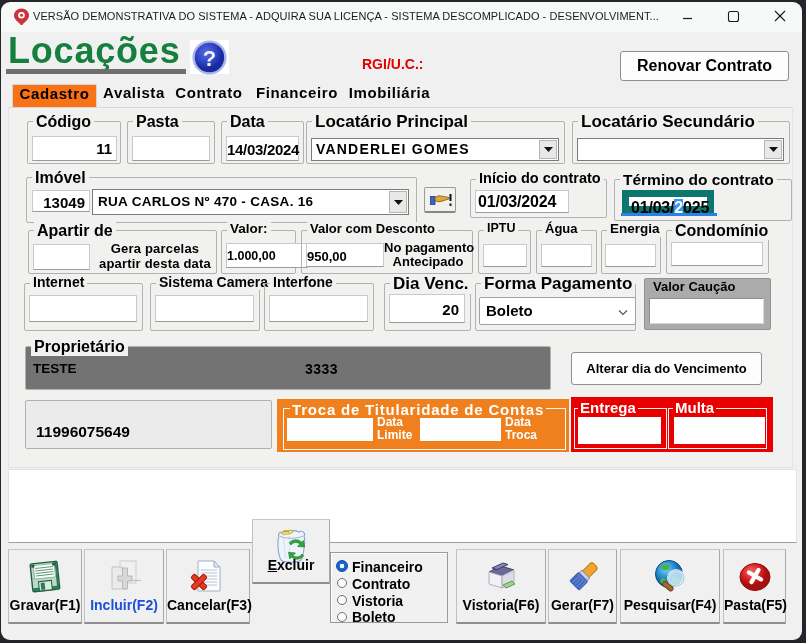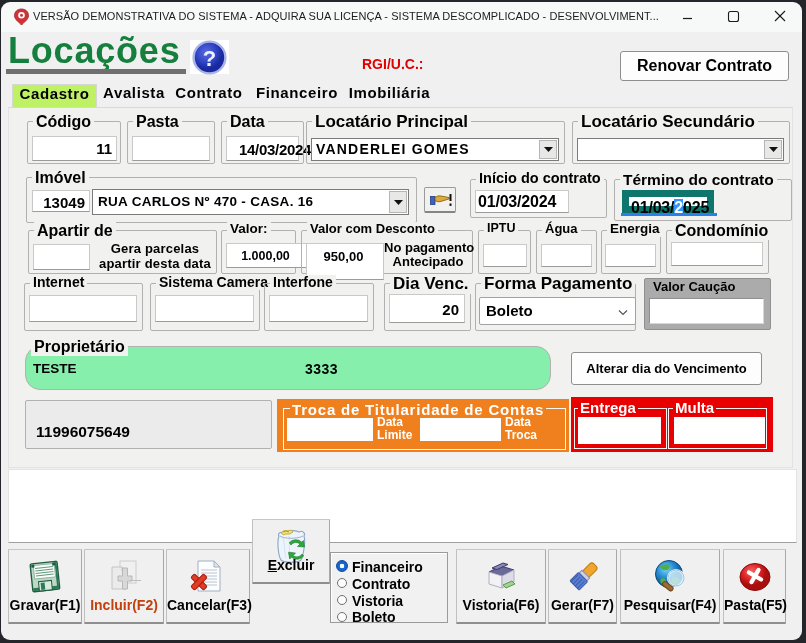--- a/index.html
+++ b/index.html
@@ -7,32 +7,32 @@
 #ring{position:absolute;left:1px;top:2px;width:801px;height:638px;border-radius:9px;box-shadow:0 0 0 999px #23252b;pointer-events:none;z-index:50;}
 #titlebar{left:0;top:0;width:806px;height:32px;background:#f7f8f8;}
 #title{left:33px;top:10px;font-size:11px;letter-spacing:0.05px;color:#1c1c1c;white-space:nowrap;}
 #hdr{left:0;top:32px;width:806px;height:52px;background:#f0f0f0;}
 #loc{left:8px;top:30px;font-size:36px;font-weight:bold;color:#15803d;letter-spacing:0.8px;}
 #locu{left:6px;top:69px;width:180px;height:5px;background:#6f6f6f;}
 #helpbox{left:190px;top:40px;width:39px;height:34px;background:#fff;}
 #rgi{left:362px;top:56px;font-size:14px;font-weight:bold;color:#e00000;}
 #renovar{left:620px;top:51px;width:169px;height:30px;background:#fdfdfd;border:1px solid #8e8e8e;border-radius:3px;font-size:16px;font-weight:bold;text-align:center;line-height:28px;}
 .tab{top:84px;height:23px;font-size:15px;letter-spacing:0.6px;font-weight:bold;text-align:center;color:#000;}
-.tabactive{background:#bef264;border:1px solid #d6d6d6;border-bottom:none;}
+.tabactive{background:#f97316;border:1px solid #d6d6d6;border-bottom:none;}
 #panel{left:8px;top:107px;width:785px;height:361px;background:#f1f1f0;border:1px solid #e3e3e3;border-top:1px solid #d9d9d9;}
 .fr{position:absolute;border:1px solid #b1b1b1;border-radius:2px;}
 .lg{position:absolute;top:-9px;left:5px;background:#f1f1f0;padding:0 3px;font-weight:bold;white-space:nowrap;line-height:1.1;}
 .lgb{font-size:16px;}
 .lgx{font-size:17px;}
-.inp{position:absolute;background:#fff;border:1px solid #c9c9c9;border-bottom:1px solid #9b9b9b;font-weight:bold;color:#000;padding-left:12px;}
+.inp{position:absolute;background:#fff;border:1px solid #c9c9c9;border-bottom:1px solid #9b9b9b;font-weight:bold;color:#000;}
 .combo{position:absolute;background:#fff;border:1px solid #7b7b7b;font-weight:bold;}
 .ddbtn{position:absolute;right:1px;top:1px;bottom:1px;width:18px;background:#e8e8e6;border:1px solid #b5b5b5;display:flex;align-items:center;justify-content:center;}
 .tool{position:absolute;background:#f0f0f0;border:1px solid #a8a8a8;border-top-color:#c6c6c6;border-left-color:#c0c0c0;border-bottom:2px solid #8e8e8e;border-radius:1px;text-align:center;font-weight:bold;font-size:14px;color:#000;}
 .tool .cap{position:absolute;left:0;right:0;bottom:9px;}
-.gray{color:#c2410c;}
+.gray{color:#1d4ed8;}
 svg{display:block;}
 </style></head>
 <body>
 <div id="ring"></div>
 <div class="abs" id="titlebar"></div>
 <svg class="abs" style="left:13px;top:8px" width="17" height="18" viewBox="0 0 17 18">
  <path d="M8.5 1 C12.6 1 15.5 3.8 15.5 7.5 C15.5 11.8 10.5 14.5 8.5 17 C6.5 14.5 1.5 11.8 1.5 7.5 C1.5 3.8 4.4 1 8.5 1 Z" fill="#cf3339" stroke="#9e2227" stroke-width="0.8"></path>
  <circle cx="8.5" cy="7.2" r="3.3" fill="#fff"></circle>
  <circle cx="8.5" cy="7.2" r="1.5" fill="#cf3339"></circle>
 </svg>
@@ -130,25 +130,25 @@
 <div class="abs" style="left:621px;top:213px;width:96px;height:3px;background:#2a7fe8;"></div>
 
 <div class="fr" style="left:28px;top:230px;width:189px;height:44px;">
     <span class="lg lgb">Apartir de</span>
   </div>
 <div class="inp" style="left:33px;top:244px;width:57px;height:26px;"></div>
 <div class="abs" style="left:96px;top:241px;width:118px;font-size:13px;letter-spacing:0.2px;font-weight:bold;text-align:center;line-height:15px;">Gera parcelas<br>apartir desta data</div>
 <div class="fr" style="left:221px;top:230px;width:75px;height:44px;">
     <span class="lg" style="font-size:13.5px;">Valor:</span>
   </div>
-<div class="inp" style="left:226px;top:243px;width:82px;height:25px;font-size:12.5px;text-align:center;padding:5px 3px 0 0;">1.000,00</div>
+<div class="inp" style="left:226px;top:243px;width:82px;height:25px;font-size:12.5px;text-align:left;padding:5px 3px 0 0;">1.000,00</div>
 <div class="fr" style="left:301px;top:230px;width:172px;height:44px;">
     <span class="lg" style="font-size:13px;">Valor com Desconto</span>
   </div>
-<div class="inp" style="left:306px;top:243px;width:78px;height:37px;font-size:13px;text-align:center;padding:5px 3px 0 0;">950,00</div>
+<div class="inp" style="left:306px;top:243px;width:78px;height:24px;font-size:13px;text-align:left;padding:5px 3px 0 0;">950,00</div>
 <div class="abs" style="left:384px;top:241px;width:88px;font-size:13px;font-weight:bold;text-align:center;line-height:14px;white-space:nowrap;">No pagamento<br>Antecipado</div>
 <div class="fr" style="left:478px;top:230px;width:53px;height:44px;">
     <span class="lg" style="font-size:12.5px;">IPTU</span>
   </div>
 <div class="inp" style="left:483px;top:244px;width:44px;height:23px;"></div>
 <div class="fr" style="left:536px;top:230px;width:61px;height:44px;">
     <span class="lg" style="font-size:13px;">Água</span>
   </div>
 <div class="inp" style="left:541px;top:244px;width:51px;height:23px;"></div>
 <div class="fr" style="left:601px;top:230px;width:60px;height:44px;">
@@ -181,21 +181,21 @@
   </div>
 <div class="abs" style="left:479px;top:297px;width:157px;height:28px;background:#fff;border:1px solid #a2a2a2;border-radius:2px;font-weight:bold;font-size:15px;line-height:26px;padding-left:6px;">Boleto
  <svg style="position:absolute;right:7px;top:12px;" width="10" height="6" viewBox="0 0 10 6">
       <path d="M1 0.5 L5 4.5 L9 0.5" fill="none" stroke="#555" stroke-width="1.2"></path>
     </svg></div>
 <div class="abs" style="left:644px;top:278px;width:127px;height:52px;background:#ababab;border:1px solid #909090;border-radius:2px;">
  <div style="position:absolute;left:8px;top:0px;font-size:13px;font-weight:bold;color:#000;">Valor Caução</div>
  <div style="position:absolute;left:4px;top:19px;width:115px;height:26px;background:#fff;border:1px solid #8f8f8f;border-right-color:#d8d8d8;border-bottom-color:#d8d8d8;"></div>
   </div>
 
-<div class="fr" style="left:25px;top:346px;width:526px;height:44px;background:#86efac;border-radius:15px;">
+<div class="fr" style="left:25px;top:346px;width:526px;height:44px;background:#737373;">
     <span class="lg" style="font-size:16px;background:#f1f1f0;">Proprietário</span>
  <div style="position:absolute;left:7px;top:14px;font-size:13.5px;font-weight:bold;">TESTE</div>
  <div style="position:absolute;left:279px;top:14px;font-size:14px;letter-spacing:0.5px;font-weight:bold;">3333</div>
   </div>
 <div class="abs" style="left:571px;top:352px;width:191px;height:33px;background:#fdfdfd;border:1px solid #8f8f8f;border-radius:3px;text-align:center;line-height:31px;font-size:13px;font-weight:bold;">Alterar dia do Vencimento</div>
 
 <div class="fr" style="left:25px;top:400px;width:247px;height:49px;background:#ebebeb;">
  <div style="position:absolute;left:10px;top:22px;font-size:15.5px;font-weight:bold;">11996075649</div>
   </div>
 <div class="abs" style="left:277px;top:399px;width:292px;height:53px;background:#f0801e;">

